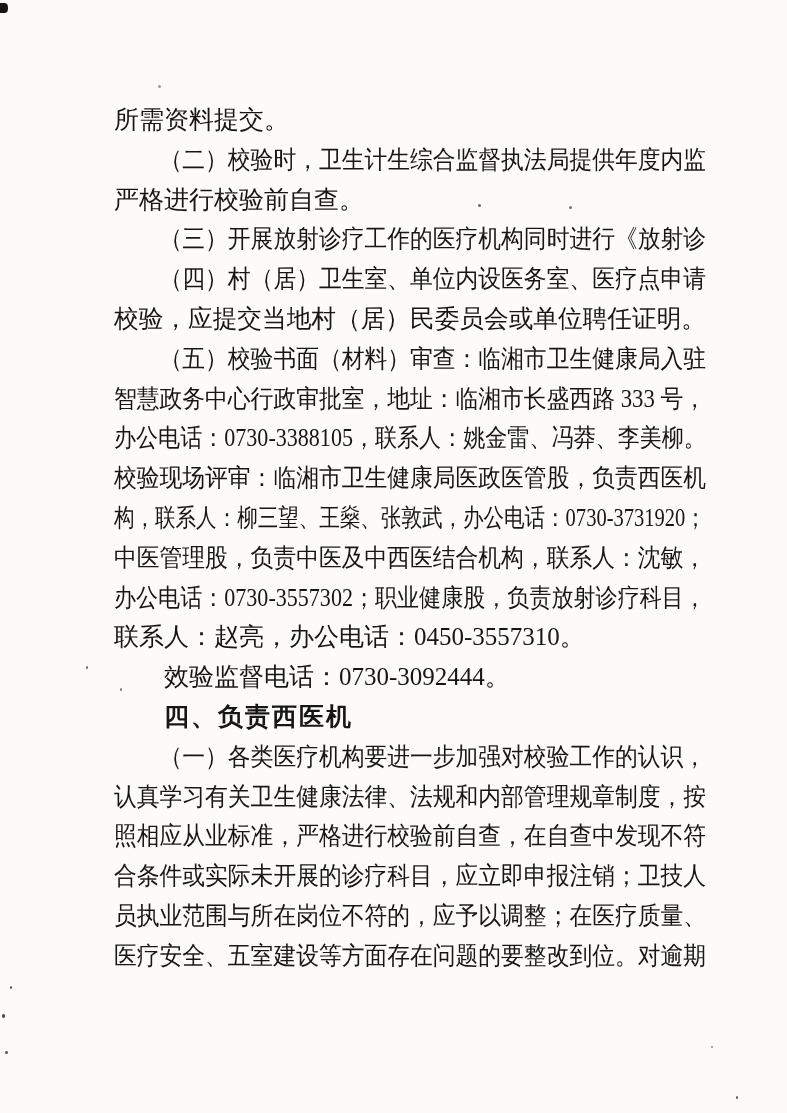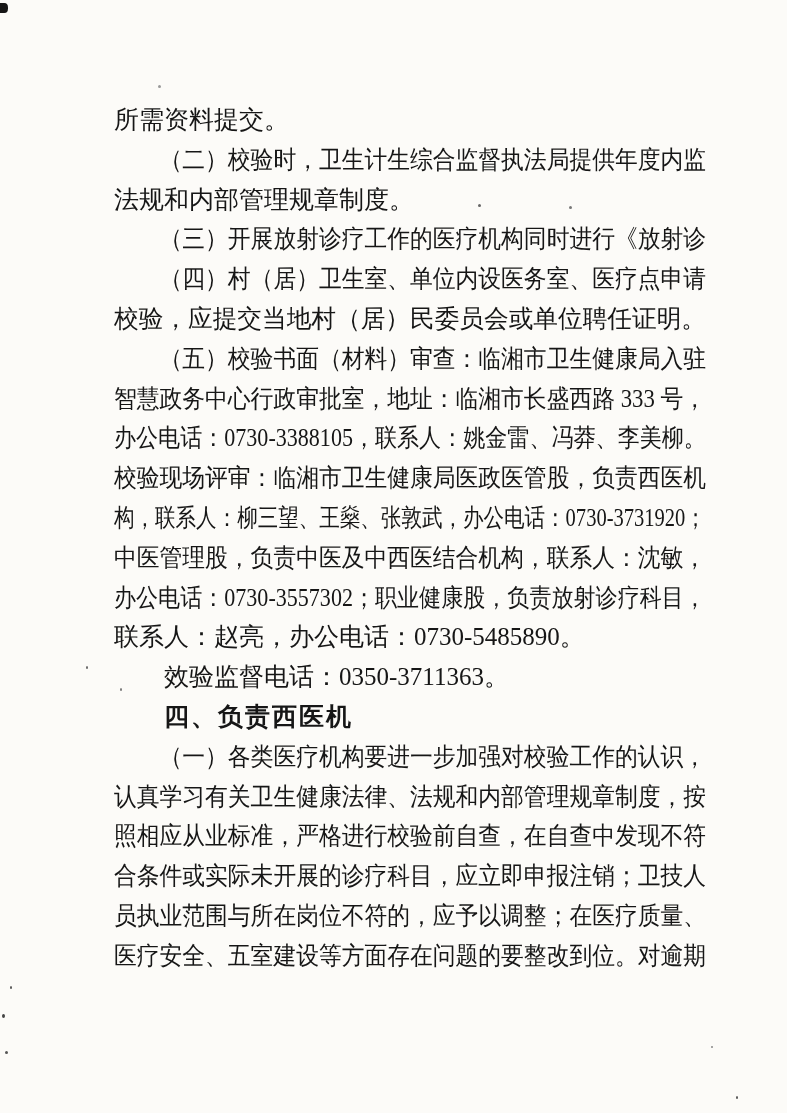--- a/index.html
+++ b/index.html
@@ -68,33 +68,33 @@
 </head>
 <body>
 
 <div class="page">
 
   <div class="corner-mark"></div>
 
   <div class="content">
     <div class="line">所需资料提交。</div>
     <div class="line ind just" style="transform-origin: 0px 50%; transform: scaleX(0.9108);">（二）校验时，卫生计生综合监督执法局提供年度内监</div>
-    <div class="line">法规和内部管理规章制度。</div>
+    <div class="line">严格进行校验前自查。</div>
     <div class="line ind just" style="transform-origin: 0px 50%; transform: scaleX(0.9108);">（三）开展放射诊疗工作的医疗机构同时进行《放射诊</div>
     <div class="line ind just" style="transform-origin: 0px 50%; transform: scaleX(0.9108);">（四）村（居）卫生室、单位内设医务室、医疗点申请</div>
     <div class="line" style="transform-origin: 0px 50%; transform: scaleX(0.9867);">校验，应提交当地村（居）民委员会或单位聘任证明。</div>
     <div class="line ind just" style="transform-origin: 0px 50%; transform: scaleX(0.9108);">（五）校验书面（材料）审查：临湘市卫生健康局入驻</div>
     <div class="line just" style="transform-origin: 0px 50%; transform: scaleX(0.9108);">智慧政务中心行政审批室，地址：临湘市长盛西路 333 号，</div>
     <div class="line just" style="transform-origin: 0px 50%; transform: scaleX(0.8823);">办公电话：0730-3388105，联系人：姚金雷、冯莽、李美柳。</div>
     <div class="line just" style="transform-origin: 0px 50%; transform: scaleX(0.9108);">校验现场评审：临湘市卫生健康局医政医管股，负责西医机</div>
     <div class="line just" style="transform-origin: 0px 50%; transform: scaleX(0.8211);">构，联系人：柳三望、王燊、张敦武，办公电话：0730-3731920；</div>
     <div class="line just" style="transform-origin: 0px 50%; transform: scaleX(0.9108);">中医管理股，负责中医及中西医结合机构，联系人：沈敏，</div>
     <div class="line just" style="transform-origin: 0px 50%; transform: scaleX(0.8823);">办公电话：0730-3557302；职业健康股，负责放射诊疗科目，</div>
-    <div class="line">联系人：赵亮，办公电话：0730-5485890。</div>
-    <div class="line ind">效验监督电话：0350-3711363。</div>
+    <div class="line">联系人：赵亮，办公电话：0450-3557310。</div>
+    <div class="line ind">效验监督电话：0730-3092444。</div>
     <div class="line ind bold">四、负责西医机</div>
     <div class="line ind just" style="transform-origin: 0px 50%; transform: scaleX(0.9108);">（一）各类医疗机构要进一步加强对校验工作的认识，</div>
     <div class="line just" style="transform-origin: 0px 50%; transform: scaleX(0.9108);">认真学习有关卫生健康法律、法规和内部管理规章制度，按</div>
     <div class="line just" style="transform-origin: 0px 50%; transform: scaleX(0.9108);">照相应从业标准，严格进行校验前自查，在自查中发现不符</div>
     <div class="line just" style="transform-origin: 0px 50%; transform: scaleX(0.9108);">合条件或实际未开展的诊疗科目，应立即申报注销；卫技人</div>
     <div class="line just" style="transform-origin: 0px 50%; transform: scaleX(0.9108);">员执业范围与所在岗位不符的，应予以调整；在医疗质量、</div>
     <div class="line just" style="transform-origin: 0px 50%; transform: scaleX(0.9108);">医疗安全、五室建设等方面存在问题的要整改到位。对逾期</div>
   </div>
 
   <div class="speck" style="left:158px; top:85px;  width:3px; height:3px; background:#999;"></div>

